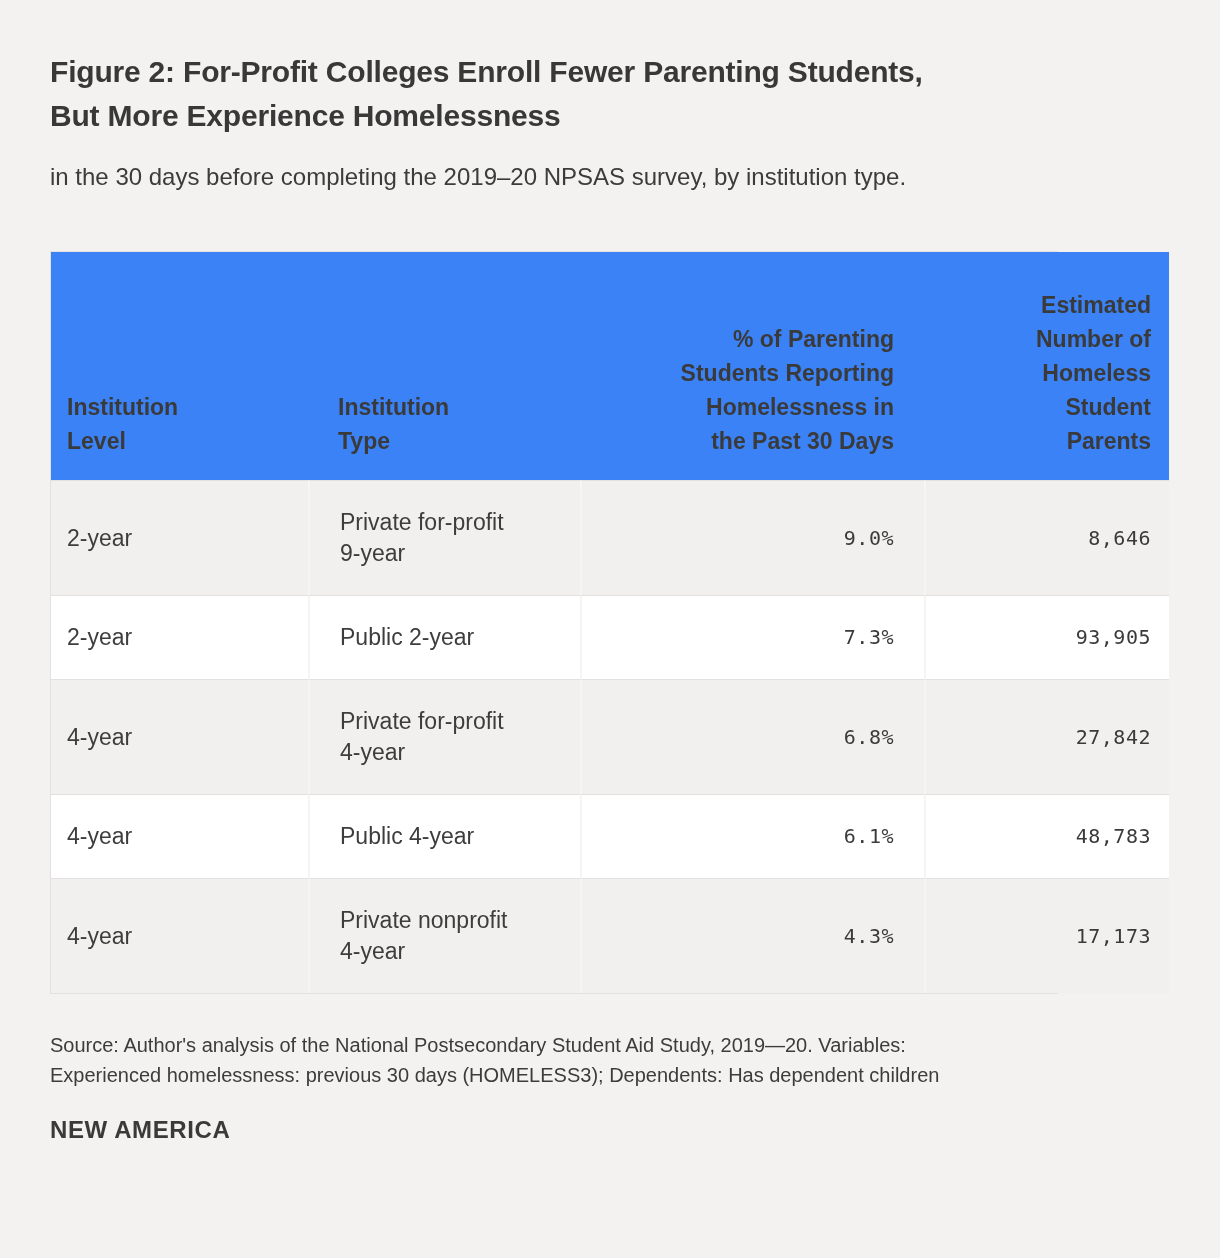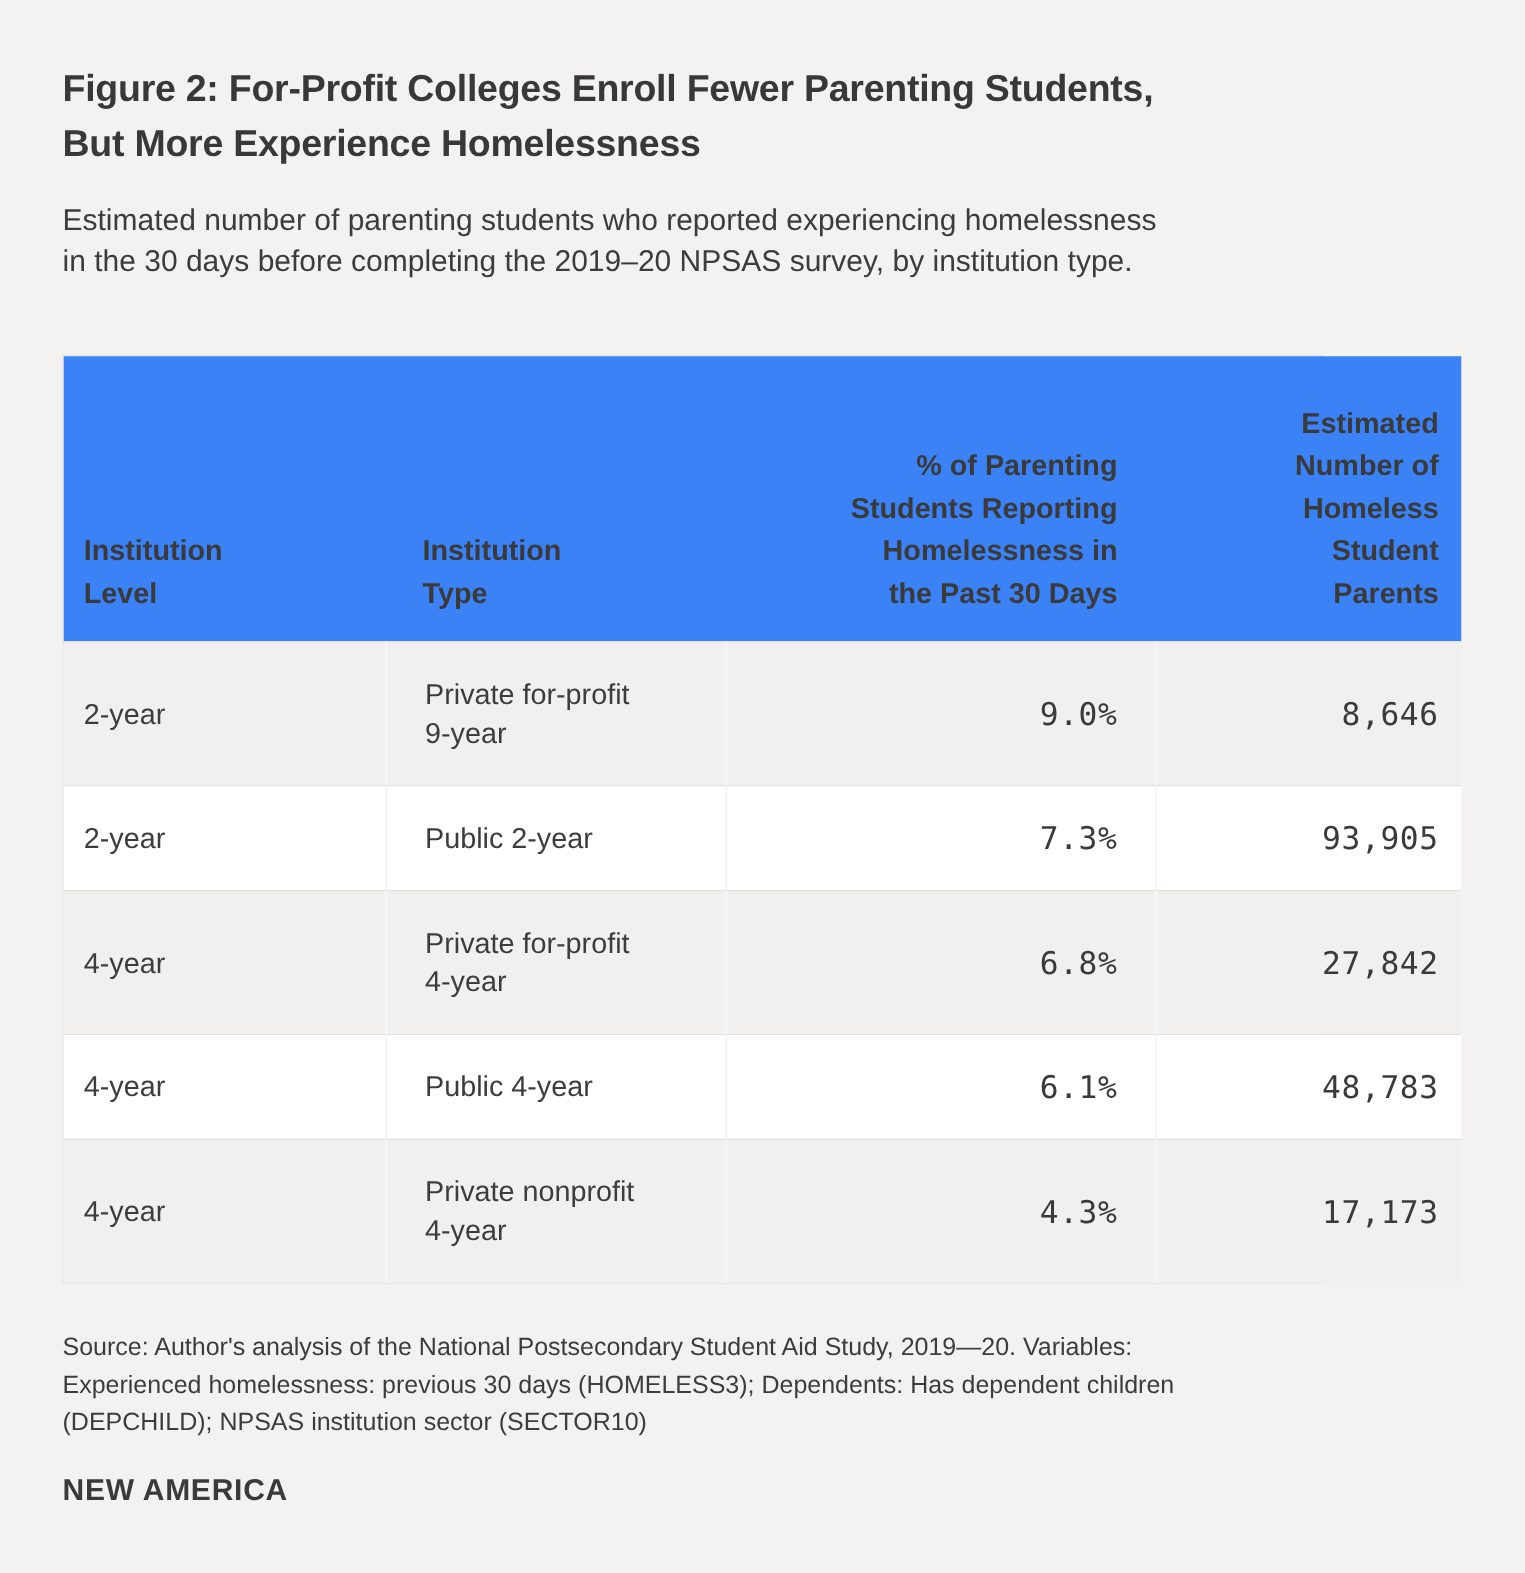--- a/index.html
+++ b/index.html
@@ -65,21 +65,21 @@
   tbody td + td { border-left: 2px solid #f6f5f4; }
   tbody tr:nth-child(odd) td { background: #f1f0ee; }
   tbody tr:nth-child(even) td { background: #ffffff; }
   th.c-level, td.c-level { padding-left: 16px; text-align: left; }
   th.c-type,  td.c-type  { padding-left: 30px; text-align: left; }
   th.c-pct,   td.c-pct   { padding-right: 30px; text-align: right; }
   th.c-count, td.c-count { padding-right: 18px; text-align: right; }
   .type-wrap { max-width: 175px; }
   .num {
     font-family: "DejaVu Sans Mono", monospace;
-    font-size: 25px;
+    font-size: 20px;
     letter-spacing: 0.5px;
     color: #3a3a3a;
   }
   .source {
     margin-top: 36px;
     font-size: 20px;
     line-height: 30px;
     color: #3c3c3c;
   }
   .brand {
@@ -94,21 +94,20 @@
 <body>
 
 <div class="page">
 
   <div class="title">
     <div>Figure 2: For-Profit Colleges Enroll Fewer Parenting Students,</div>
     <div>But More Experience Homelessness</div>
   </div>
 
   <div class="subtitle">
-    <div>Estimated number of parenting students who reported experiencing homelessness</div>
     <div>in the 30 days before completing the 2019–20 NPSAS survey, by institution type.</div>
   </div>
 
   <div class="table-wrap">
     <table>
       <colgroup>
         <col class="c1">
           <col class="c2">
           <col class="c3">
           <col class="c4">
@@ -179,18 +178,17 @@
           <td class="c-pct num">4.3%</td>
           <td class="c-count num">17,173</td>
         </tr>
       </tbody>
     </table>
   </div>
 
   <div class="source">
     <div>Source: Author's analysis of the National Postsecondary Student Aid Study, 2019—20. Variables:</div>
     <div>Experienced homelessness: previous 30 days (HOMELESS3); Dependents: Has dependent children</div>
-    <div>(DEPCHILD); NPSAS institution sector (SECTOR10)</div>
   </div>
 
   <div class="brand">NEW AMERICA</div>
 
 </div>
 
 </body></html>

